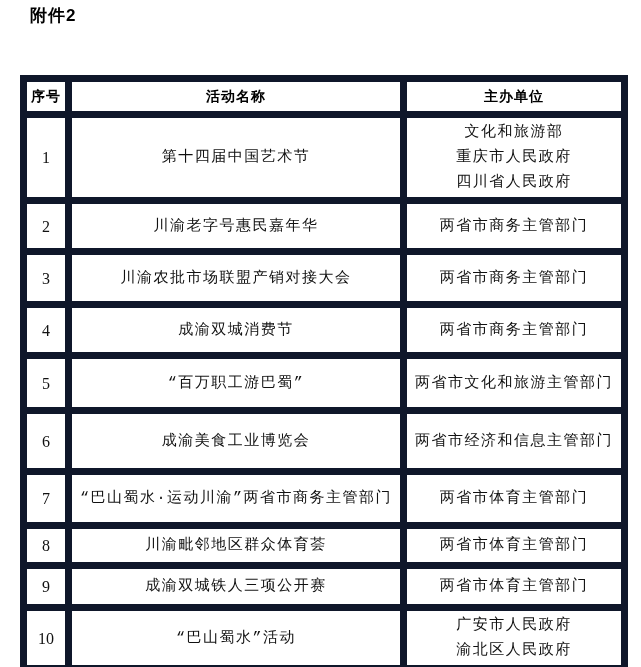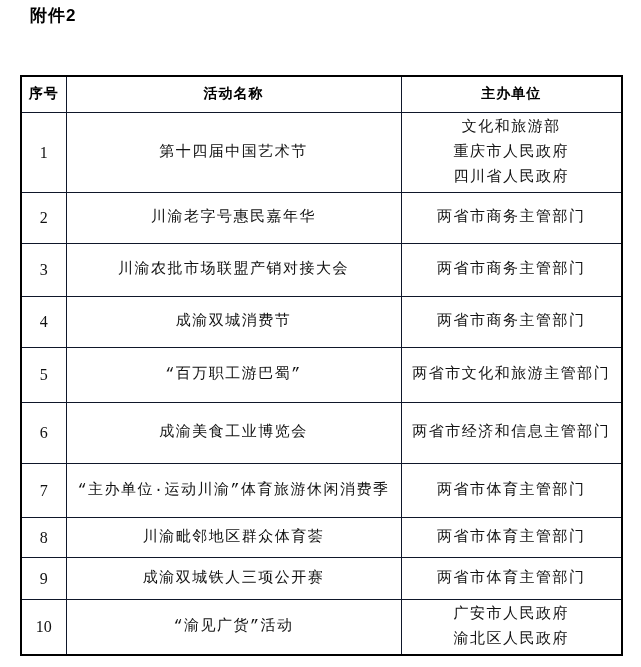--- a/index.html
+++ b/index.html
@@ -46,21 +46,21 @@
     left: 20px;
     width: 601px;
     border-collapse: collapse;
     table-layout: fixed;
     border: 2px solid #000000;
   }
   col.c-no   { width: 45px;  }
   col.c-name { width: 335px; }
   col.c-org  { width: 221px; }
   th, td {
-    border: 1px solid #0f172a;
+    border: 7px solid #0f172a;
     text-align: center;
     vertical-align: middle;
     padding: 2px 4px;
     overflow: hidden;
   }
   thead tr { height: 36px; }
   thead th {
     font-family: "Liberation Sans", "DejaVu Sans", sans-serif;
     font-weight: bold;
     font-size: 14px;
@@ -139,35 +139,35 @@
         <td class="name-cell">“百万职工游巴蜀”</td>
         <td class="org-cell">两省市文化和旅游主管部门</td>
       </tr>
       <tr>
         <td class="no-cell">6</td>
         <td class="name-cell">成渝美食工业博览会</td>
         <td class="org-cell">两省市经济和信息主管部门</td>
       </tr>
       <tr>
         <td class="no-cell">7</td>
-        <td class="name-cell">“主办单位·运动川渝”体育旅游休闲消费季</td>
+        <td class="name-cell">“巴山蜀水·运动川渝”两省市商务主管部门</td>
         <td class="org-cell">两省市体育主管部门</td>
       </tr>
       <tr>
         <td class="no-cell">8</td>
         <td class="name-cell">川渝毗邻地区群众体育荟</td>
         <td class="org-cell">两省市体育主管部门</td>
       </tr>
       <tr>
         <td class="no-cell">9</td>
         <td class="name-cell">成渝双城铁人三项公开赛</td>
         <td class="org-cell">两省市体育主管部门</td>
       </tr>
       <tr>
         <td class="no-cell">10</td>
-        <td class="name-cell">“渝见广货”活动</td>
+        <td class="name-cell">“巴山蜀水”活动</td>
         <td class="org-cell">广安市人民政府
 渝北区人民政府</td>
       </tr>
     </tbody>
   </table>
 
 </div>
 
 </body></html>

